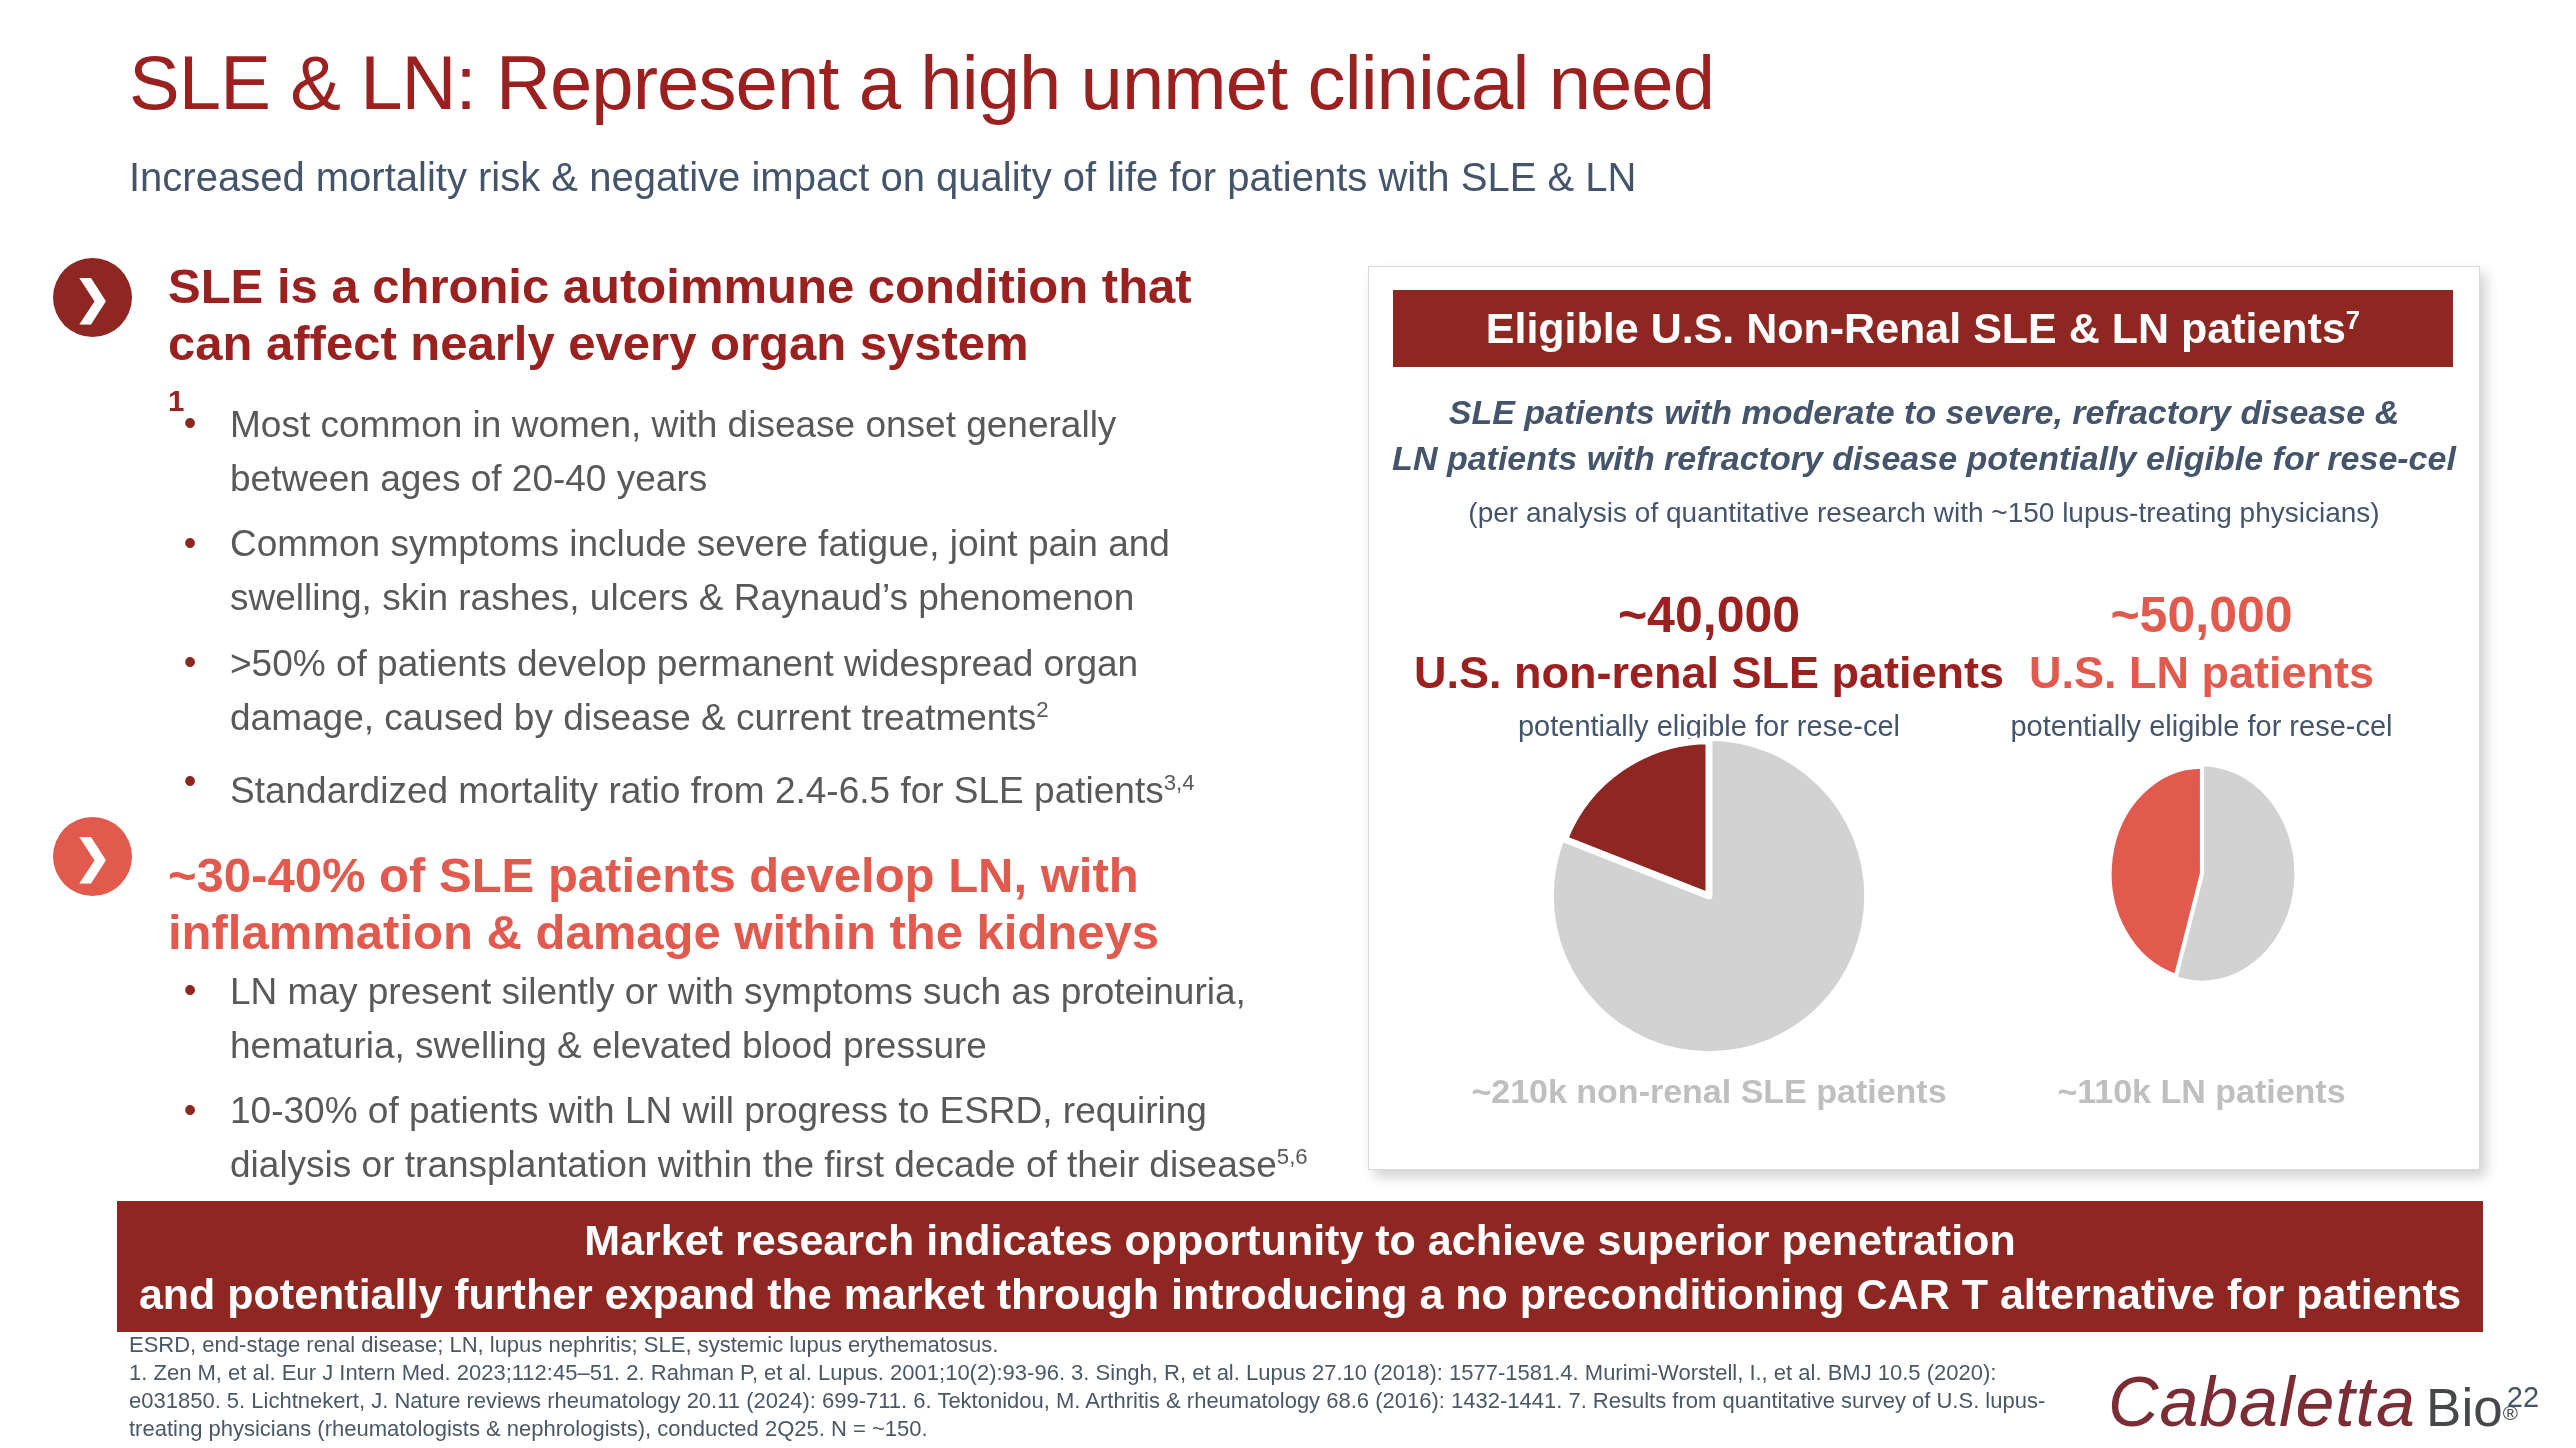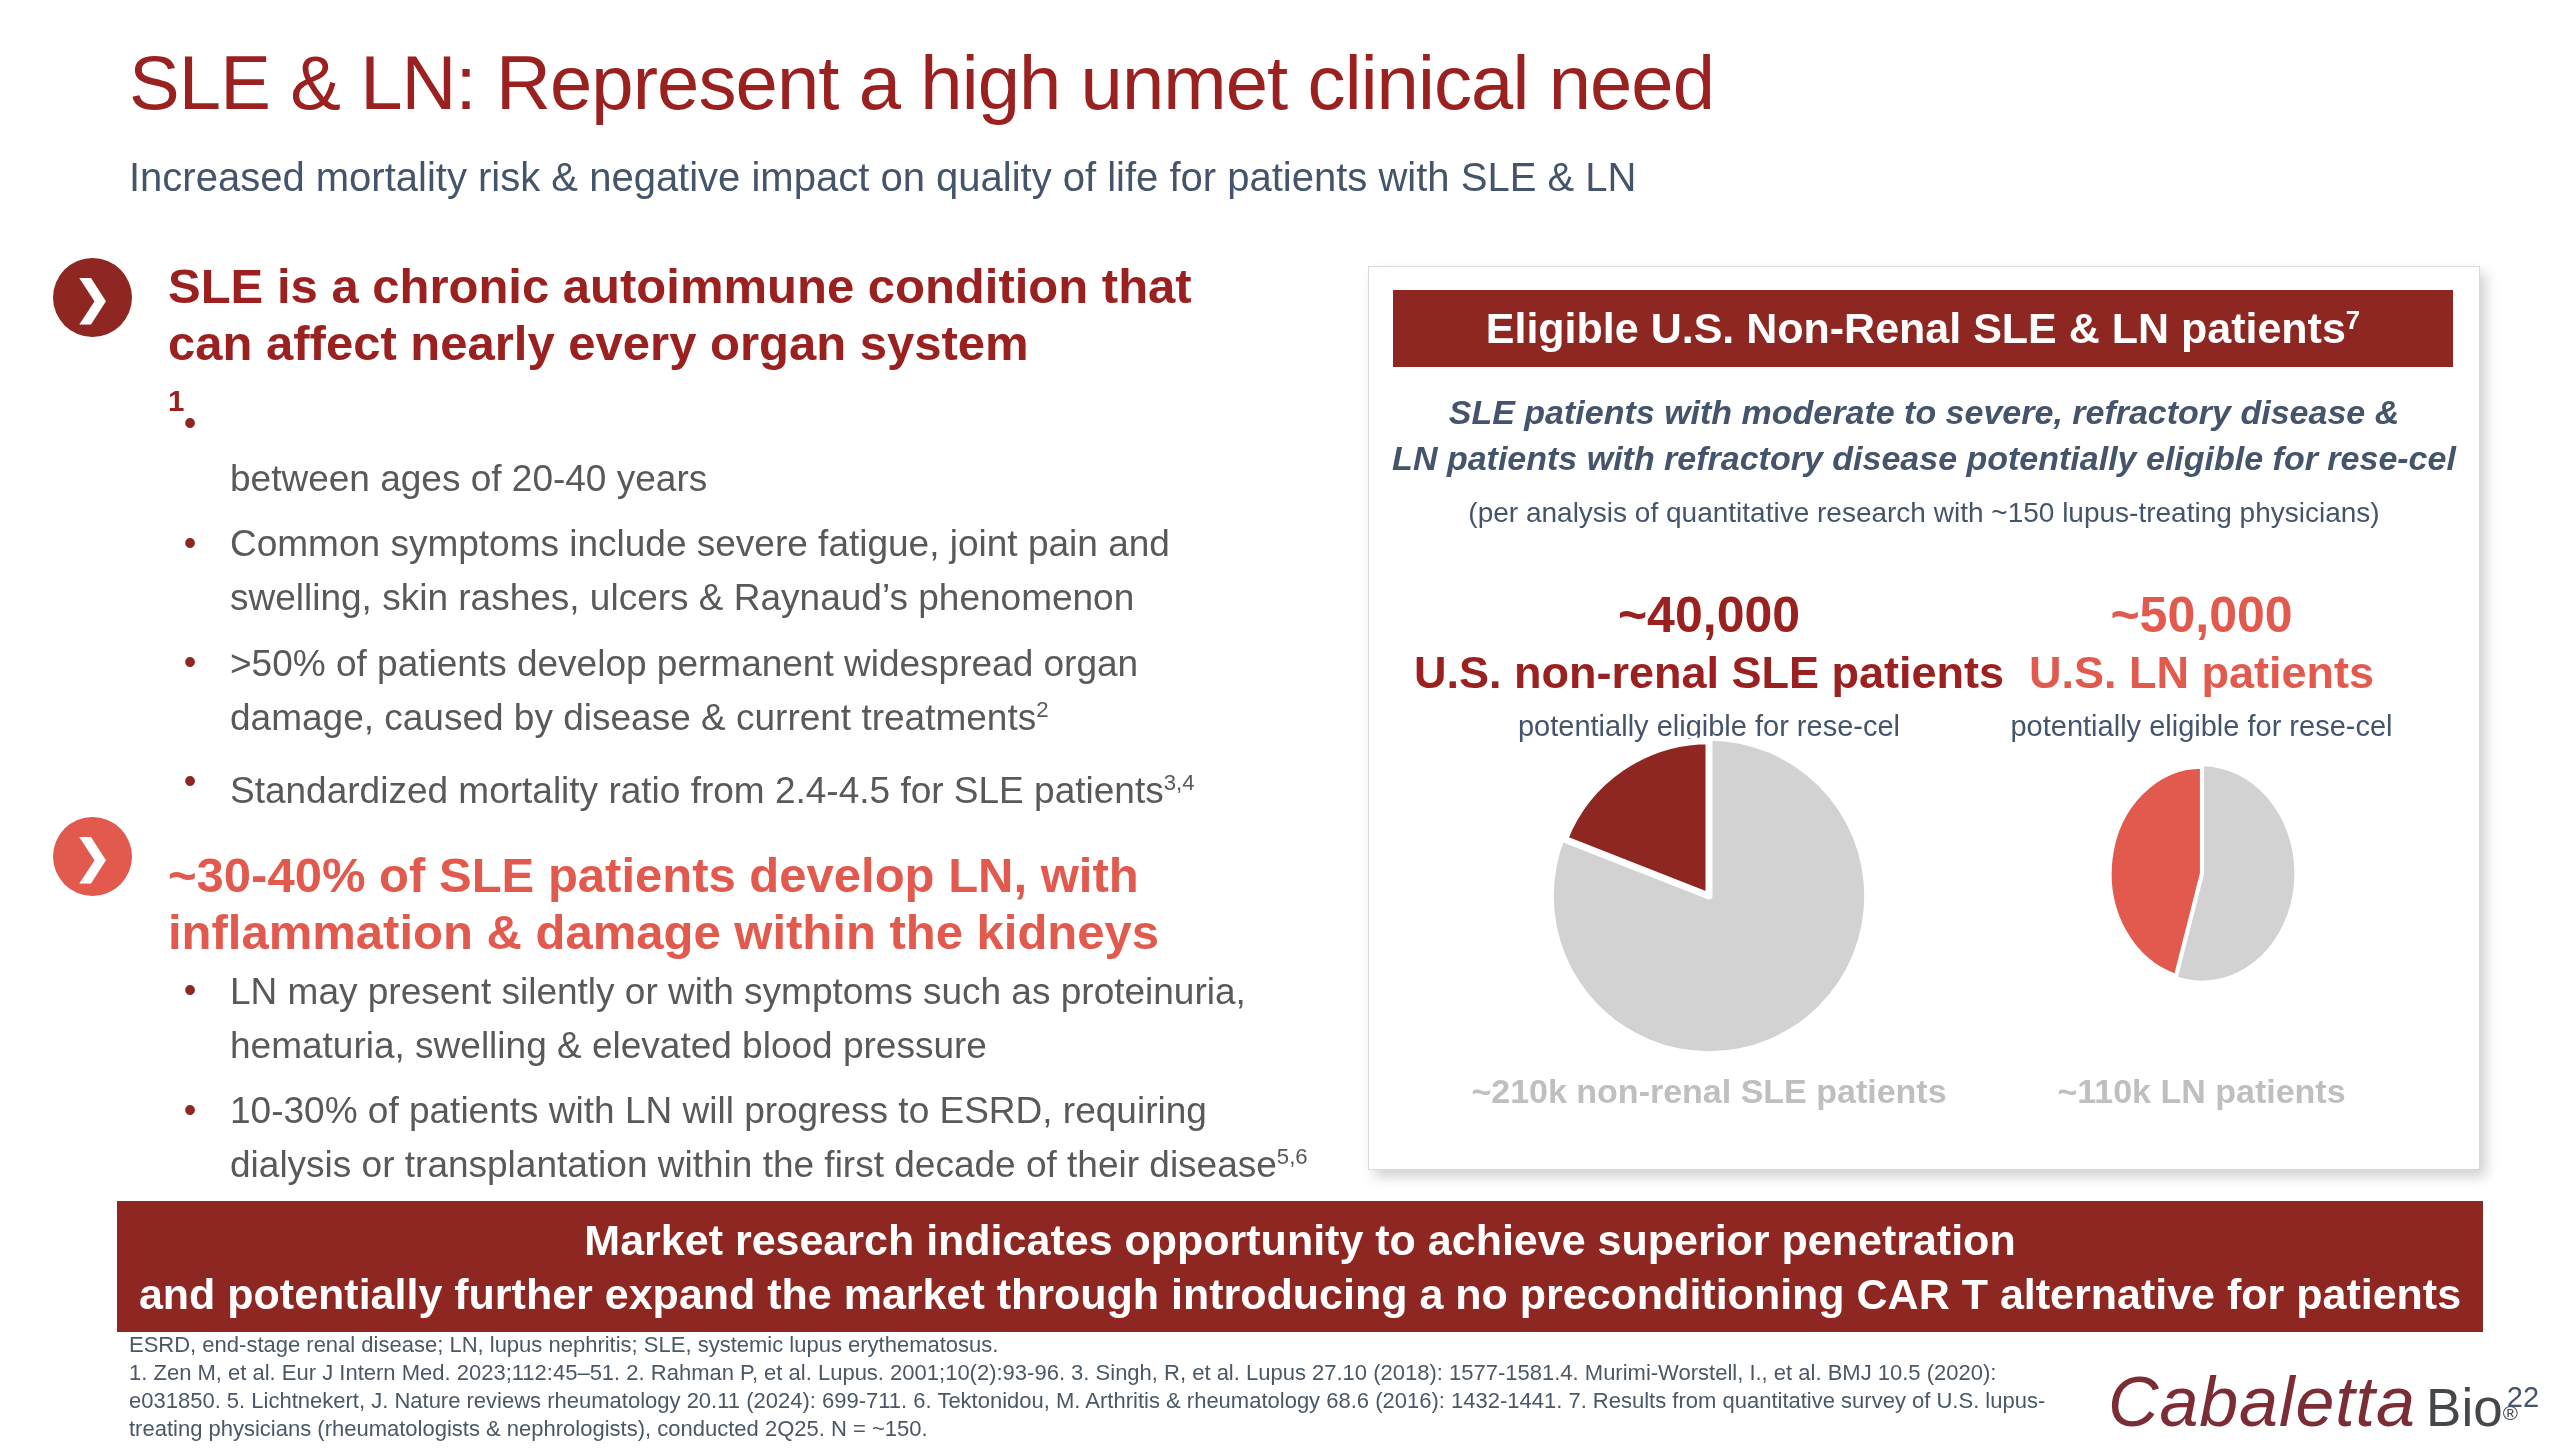--- a/index.html
+++ b/index.html
@@ -80,24 +80,24 @@
 
   <div class="title">SLE &amp; LN: Represent a high unmet clinical need</div>
   <div class="subtitle">Increased mortality risk &amp; negative impact on quality of life for patients with SLE &amp; LN</div>
 
   <div class="chevron chevron-1">❯</div>
   <div class="heading heading-1">
     <span>SLE is a chronic autoimmune condition that</span>
     <span class="hline2"><span>can affect nearly every organ system</span><sup>1</sup></span>
   </div>
   <ul class="bullets bullets-1">
-    <li><br><span>between ages of 20-40 years</span><sup></sup></li>
+    <li><span>Most common in women, with disease onset generally</span><br><span>between ages of 20-40 years</span><sup></sup></li>
     <li><span>Common symptoms include severe fatigue, joint pain and</span><br><span>swelling, skin rashes, ulcers &amp; Raynaud’s phenomenon</span><sup></sup></li>
     <li><span>&gt;50% of patients develop permanent widespread organ</span><br><span>damage, caused by disease &amp; current treatments</span><sup>2</sup></li>
-    <li><span>Standardized mortality ratio from 2.4-4.5 for SLE patients</span><sup>3,4</sup></li>
+    <li><span>Standardized mortality ratio from 2.4-6.5 for SLE patients</span><sup>3,4</sup></li>
   </ul>
 
   <div class="chevron chevron-2">❯</div>
   <div class="heading heading-2">
     <span>~30-40% of SLE patients develop LN, with</span>
     <span class="hline2"><span>inflammation &amp; damage within the kidneys</span><sup></sup></span>
   </div>
   <ul class="bullets bullets-2">
     <li><span>LN may present silently or with symptoms such as proteinuria,</span><br><span>hematuria, swelling &amp; elevated blood pressure</span><sup></sup></li>
     <li><span>10-30% of patients with LN will progress to ESRD, requiring</span><br><span>dialysis or transplantation within the first decade of their disease</span><sup>5,6</sup></li>

